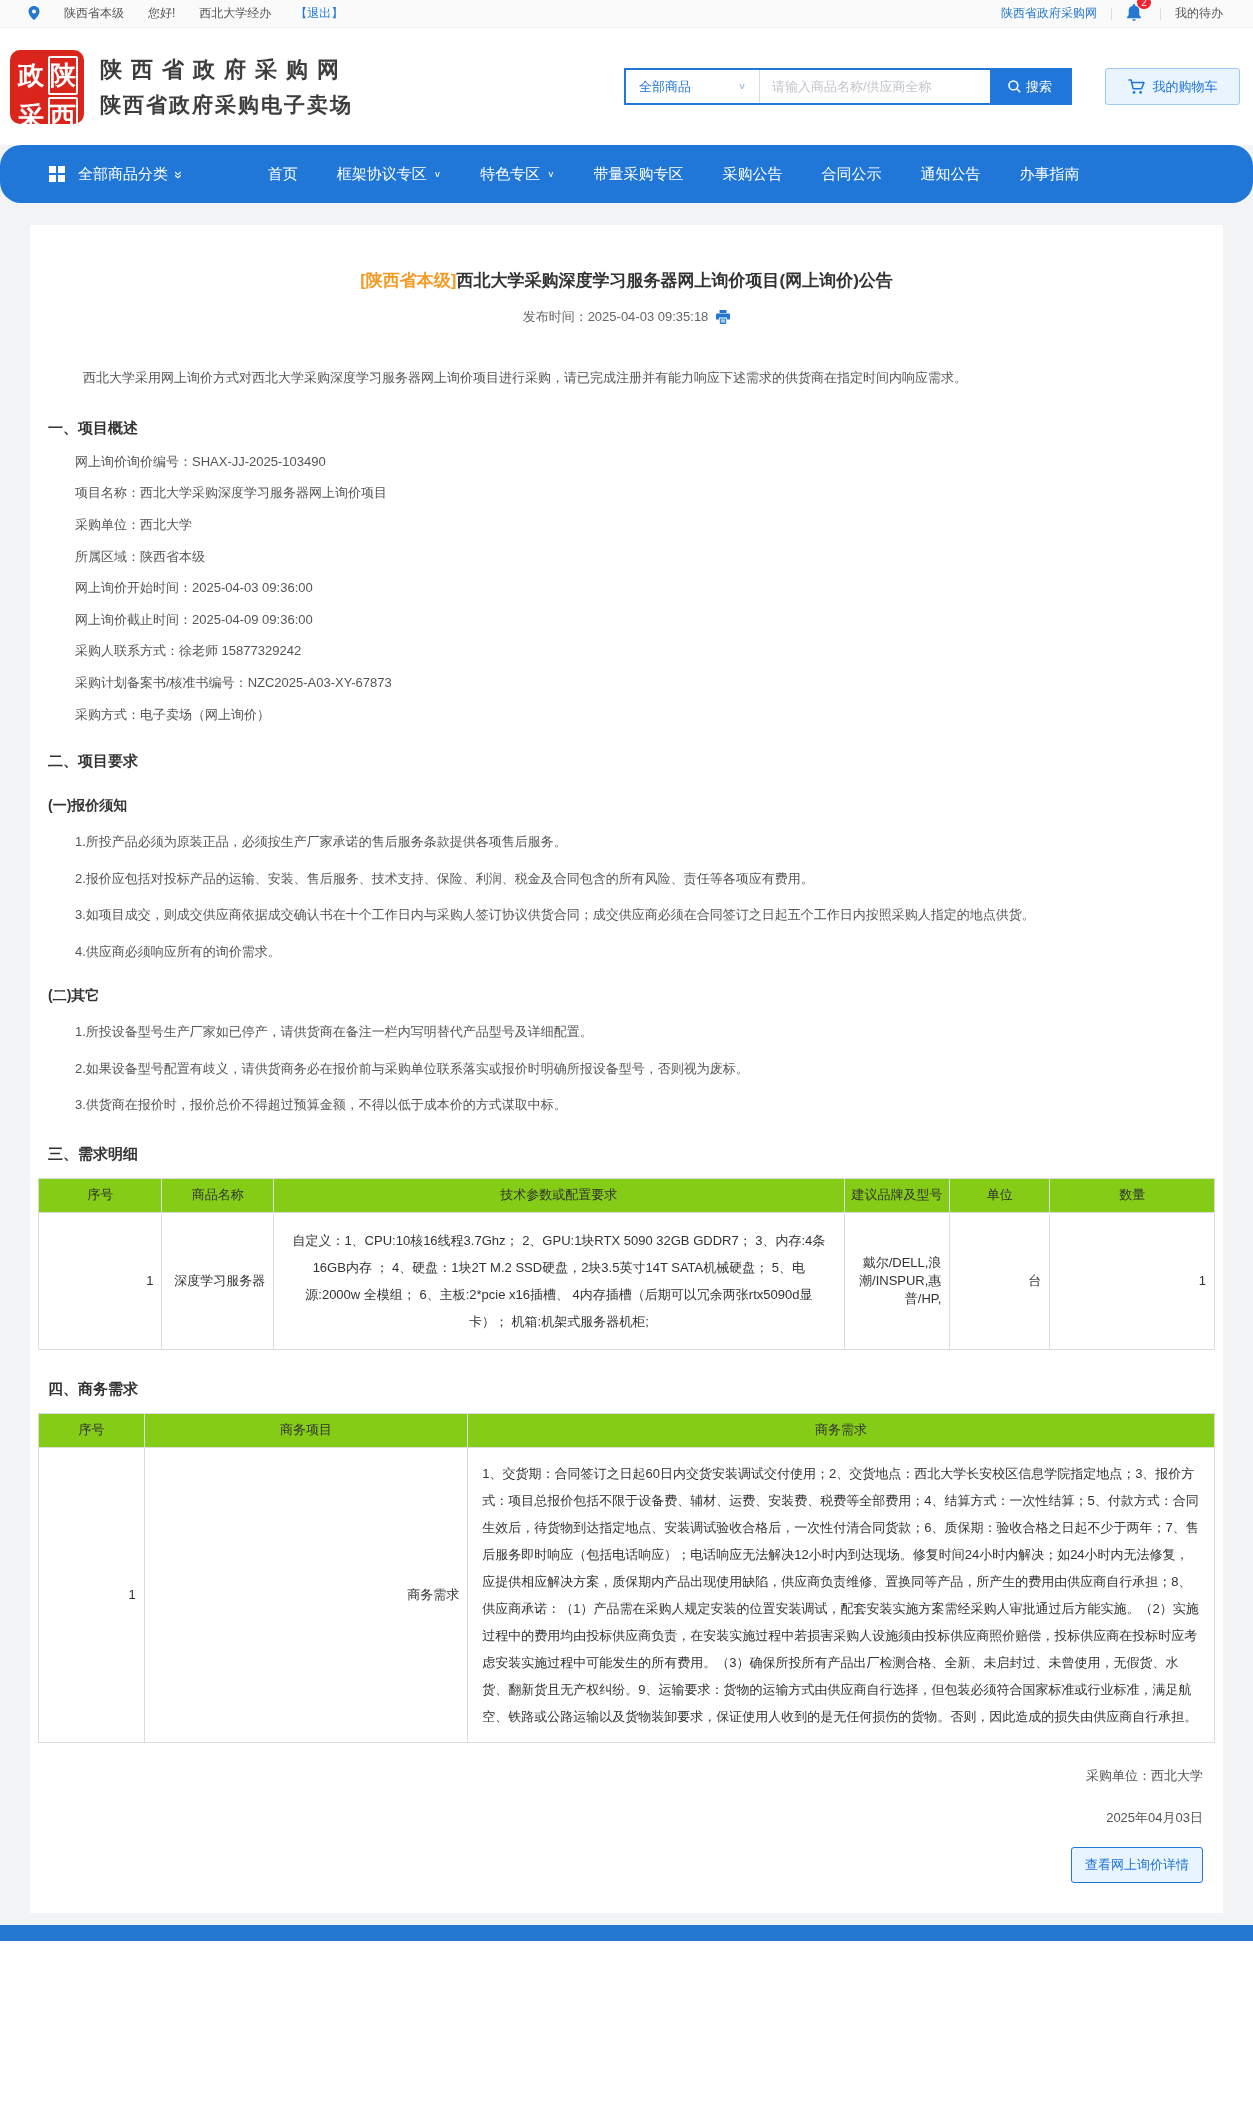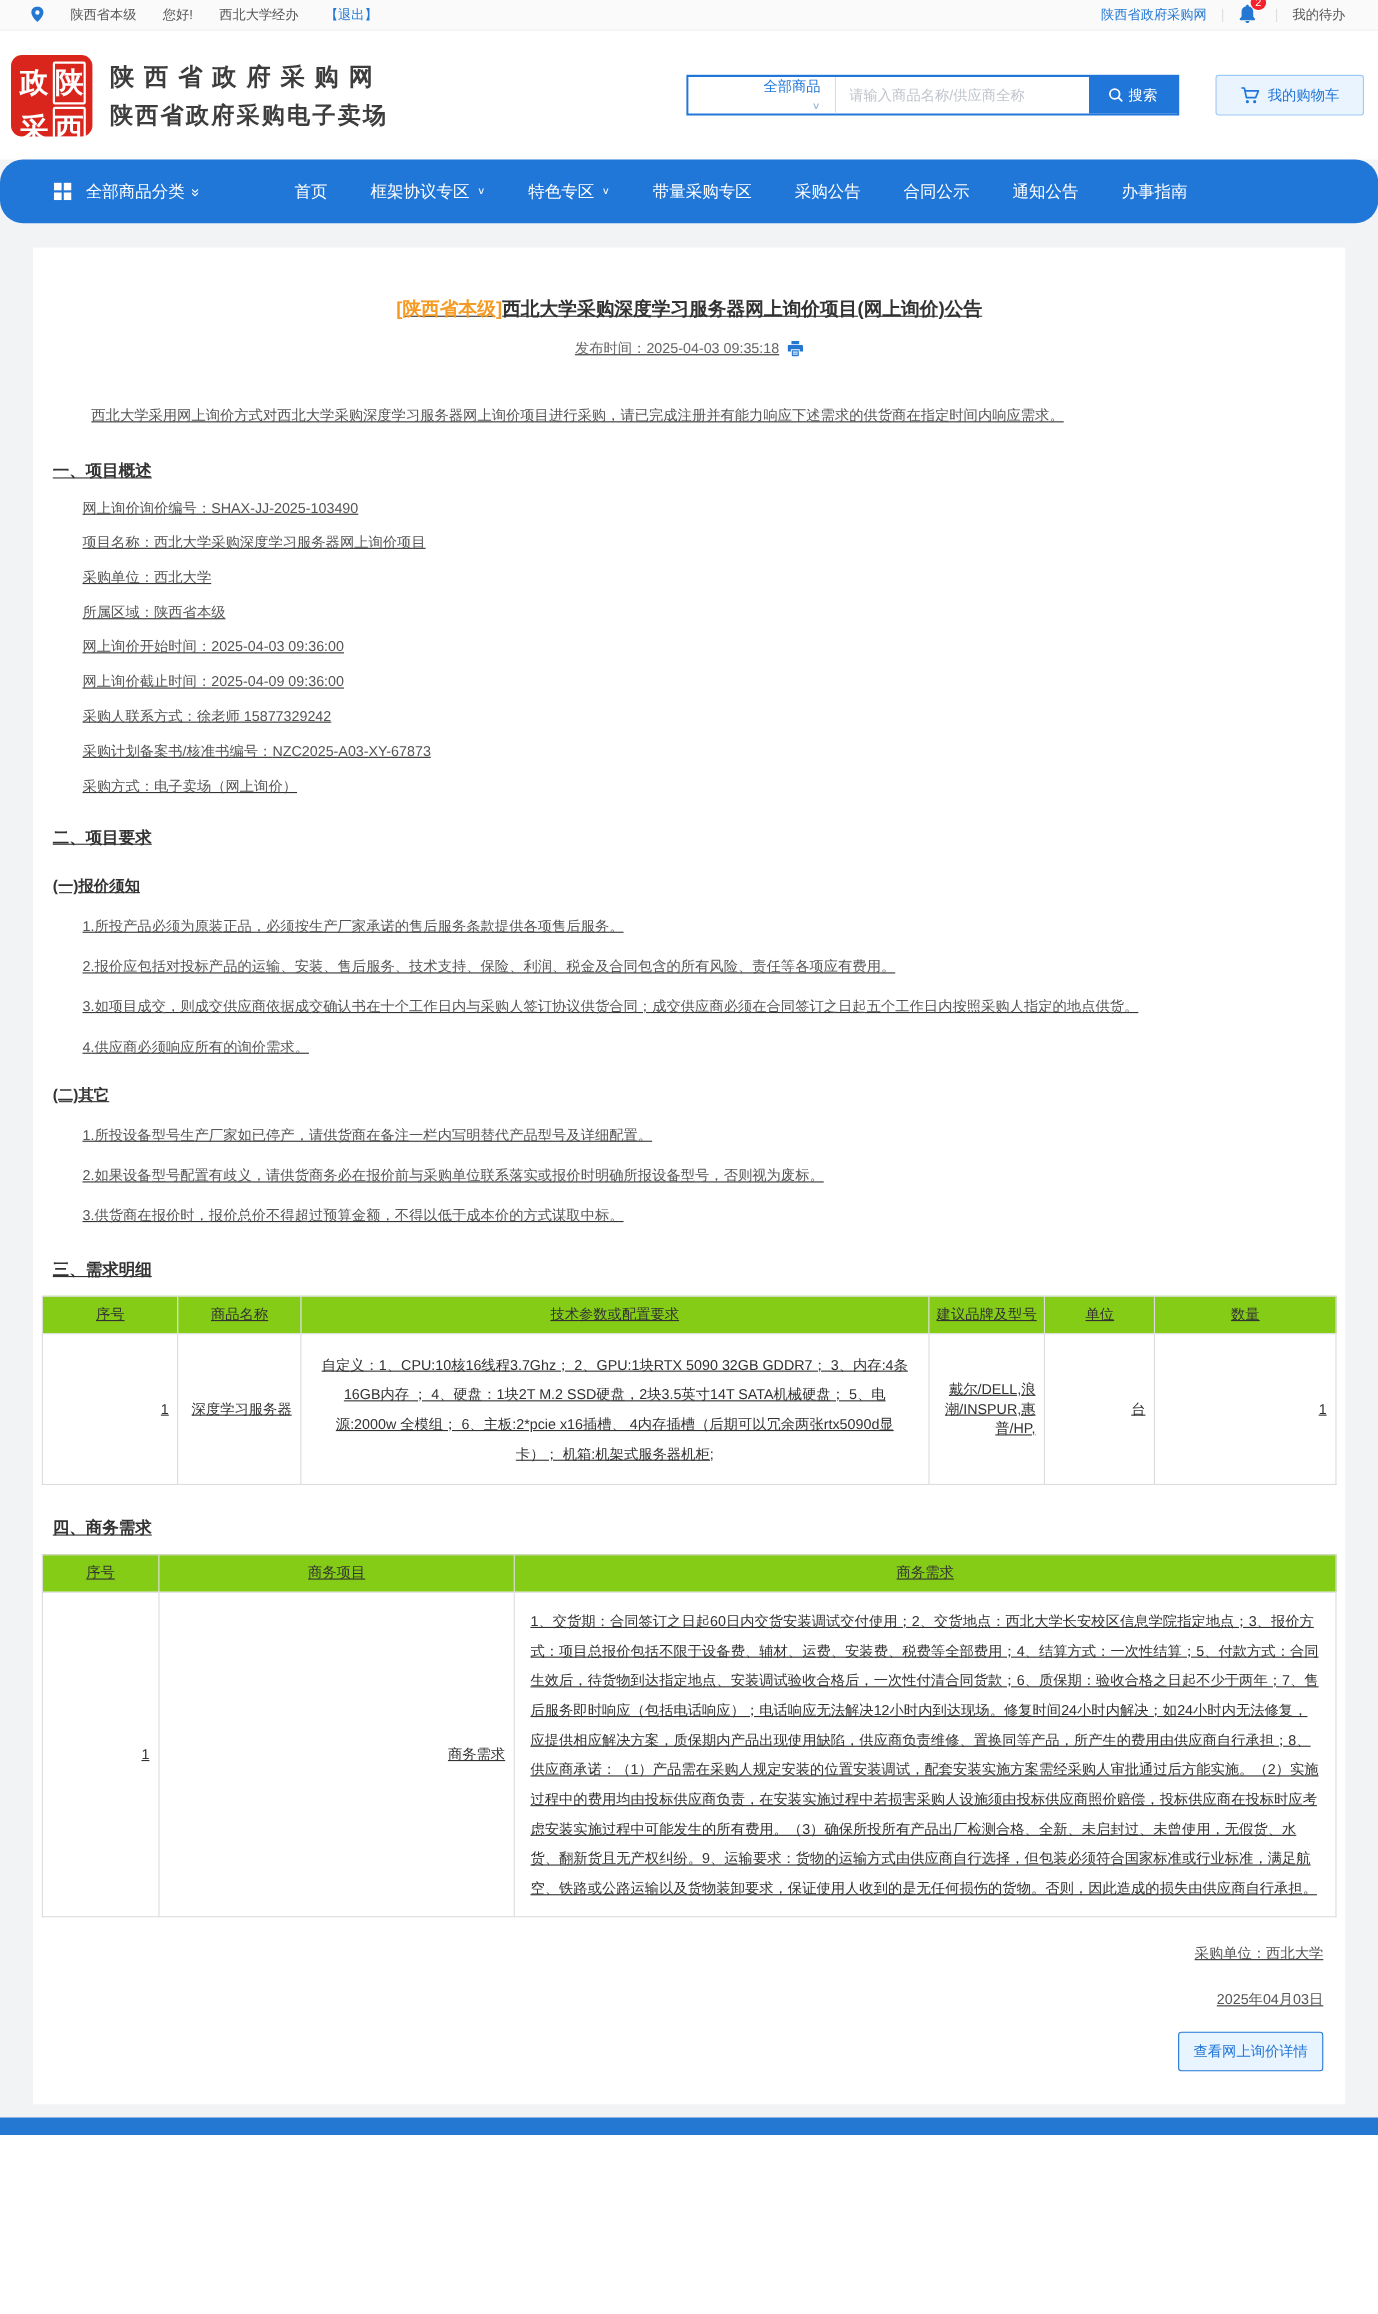--- a/index.html
+++ b/index.html
@@ -46,23 +46,23 @@
   .logo span.boxed { border: 2px solid #fff; border-radius: 2px; margin: 1px; }
   .brand-text { margin-left: 16px; color: #3d3d3d; }
   .site-title { font-size: 22px; font-weight: bold; letter-spacing: 9px; }
   .site-subtitle { font-size: 21px; font-weight: bold; letter-spacing: 2px; margin-top: 6px; }
 
   .search-bar {
     margin-left: auto; display: flex; align-items: stretch; height: 37px;
     border: 2px solid #2176d9; background: #fff;
   }
   .search-select {
-    width: 134px; display: flex; align-items: flex-end; justify-content: space-between;
+    width: 134px; display: flex; align-items: center; justify-content: space-between;
     padding: 0 13px; font-size: 13px; color: #2176d9; border-right: 1px solid #ddd;
-    cursor: pointer; background: #fff; flex-direction: column;
+    cursor: pointer; background: #fff;
   }
   .search-select .chev { color: #9bb8d8; font-size: 11px; transform: scaleY(.8); }
   .search-input {
     width: 230px; border: none; outline: none; padding: 0 12px; font-size: 13px;
     color: #333; font-family: inherit;
   }
   .search-input::placeholder { color: #c0c4cc; }
   .search-btn {
     width: 80px; background: #2176d9; color: #fff; font-size: 13px; border: none;
     cursor: pointer; display: flex; align-items: center; justify-content: center;
@@ -87,21 +87,21 @@
   .dbl-chev {
     display: inline-block; transform: rotate(90deg); margin-left: 8px;
     font-size: 14px; letter-spacing: -2px;
   }
   .nav-items { display: flex; align-items: center; margin-left: 86px; }
   .nav-item { color: #fff; margin-right: 39px; display: flex; align-items: center; cursor: pointer; }
   .nav-item .chev { font-size: 10px; margin-left: 7px; transform: scaleY(.85); opacity: .95; }
 
   
   .main-wrap { padding: 22px 30px 10px; }
-  .card { background: #fff; padding: 44px 8px 30px; text-decoration: underline; }
+  .card { background: #fff; padding: 44px 8px 30px; }
 
   .ann-title { text-align: center; font-size: 17px; font-weight: bold; color: #333; }
   .ann-title .tag { color: #f59a23; }
   .pub-line {
     text-align: center; font-size: 13px; color: #666; margin-top: 16px;
     display: flex; align-items: center; justify-content: center;
   }
   .printer-icon { margin-left: 8px; cursor: pointer; display: inline-flex; }
 
   .intro { font-size: 13px; color: #555; margin: 42px 20px 0 45px; line-height: 1.6; }

